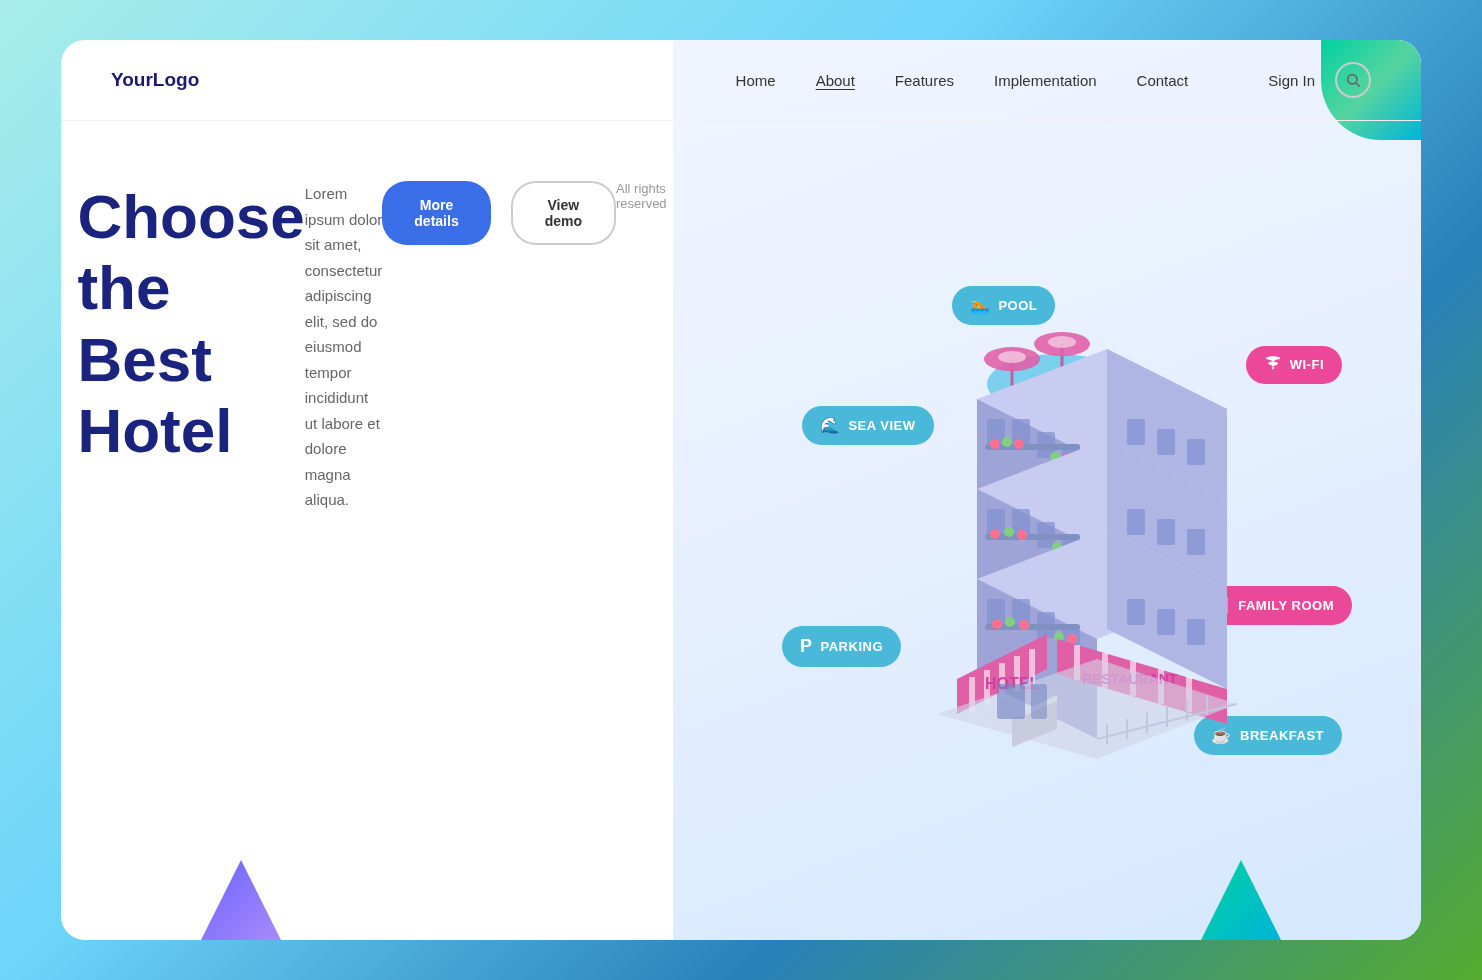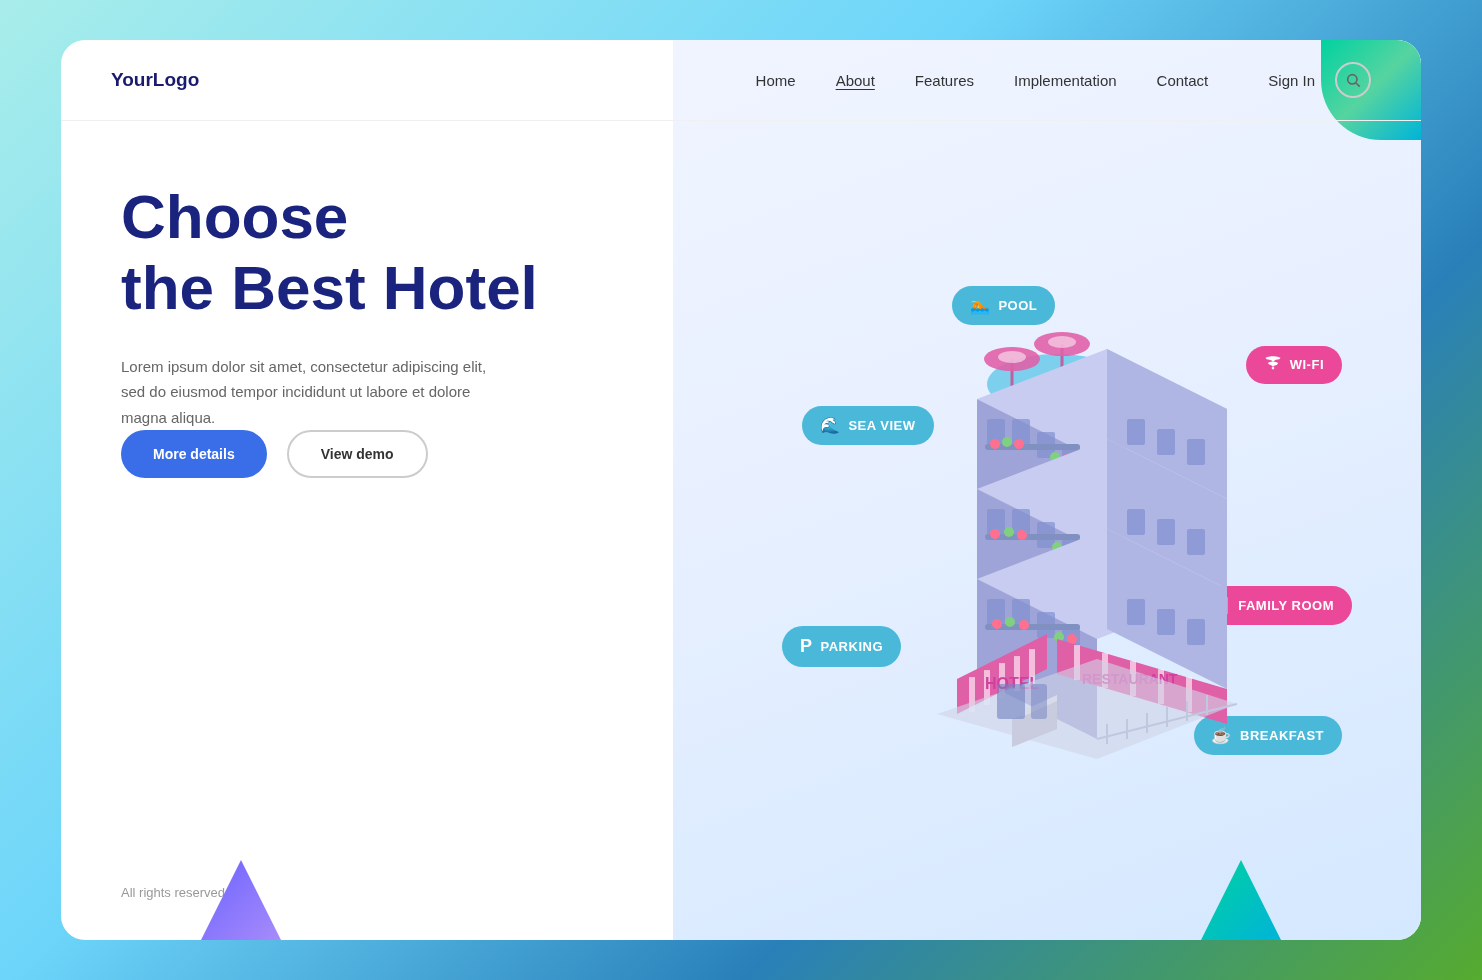--- a/index.html
+++ b/index.html
@@ -82,21 +82,21 @@
       font-size: 19px;
       font-weight: 800;
       color: #1a1a6e;
       margin-right: auto;
     }
 
     .nav-links {
       display: flex;
       align-items: center;
       gap: 40px;
-      margin-right: 60px;
+      margin-right: 80px;
     }
 
     .nav-link {
       font-size: 15px;
       color: #333;
       text-decoration: none;
       cursor: pointer;
     }
 
     .nav-link.active {
@@ -136,21 +136,21 @@
       z-index: 5;
       display: flex;
       align-items: stretch;
     }
 
     
     .left-section {
       width: 45%;
       padding: 60px 50px 40px 60px;
       display: flex;
-      flex-direction: column;
+      flex-direction: row;
       justify-content: center;
       position: relative;
       z-index: 10;
     }
 
     .hero-title {
       font-size: 62px;
       font-weight: 800;
       color: #1a237e;
       line-height: 1.15;
@@ -189,21 +189,20 @@
       padding: 14px 32px;
       font-size: 14px;
       font-weight: 600;
       cursor: pointer;
       text-align: center;
     }
 
     .footer-text {
       font-size: 13px;
       color: #999;
-      margin-top: 60px;
     }
 
     
     .right-section {
       width: 55%;
       position: relative;
       z-index: 10;
       display: flex;
       align-items: center;
       justify-content: center;

